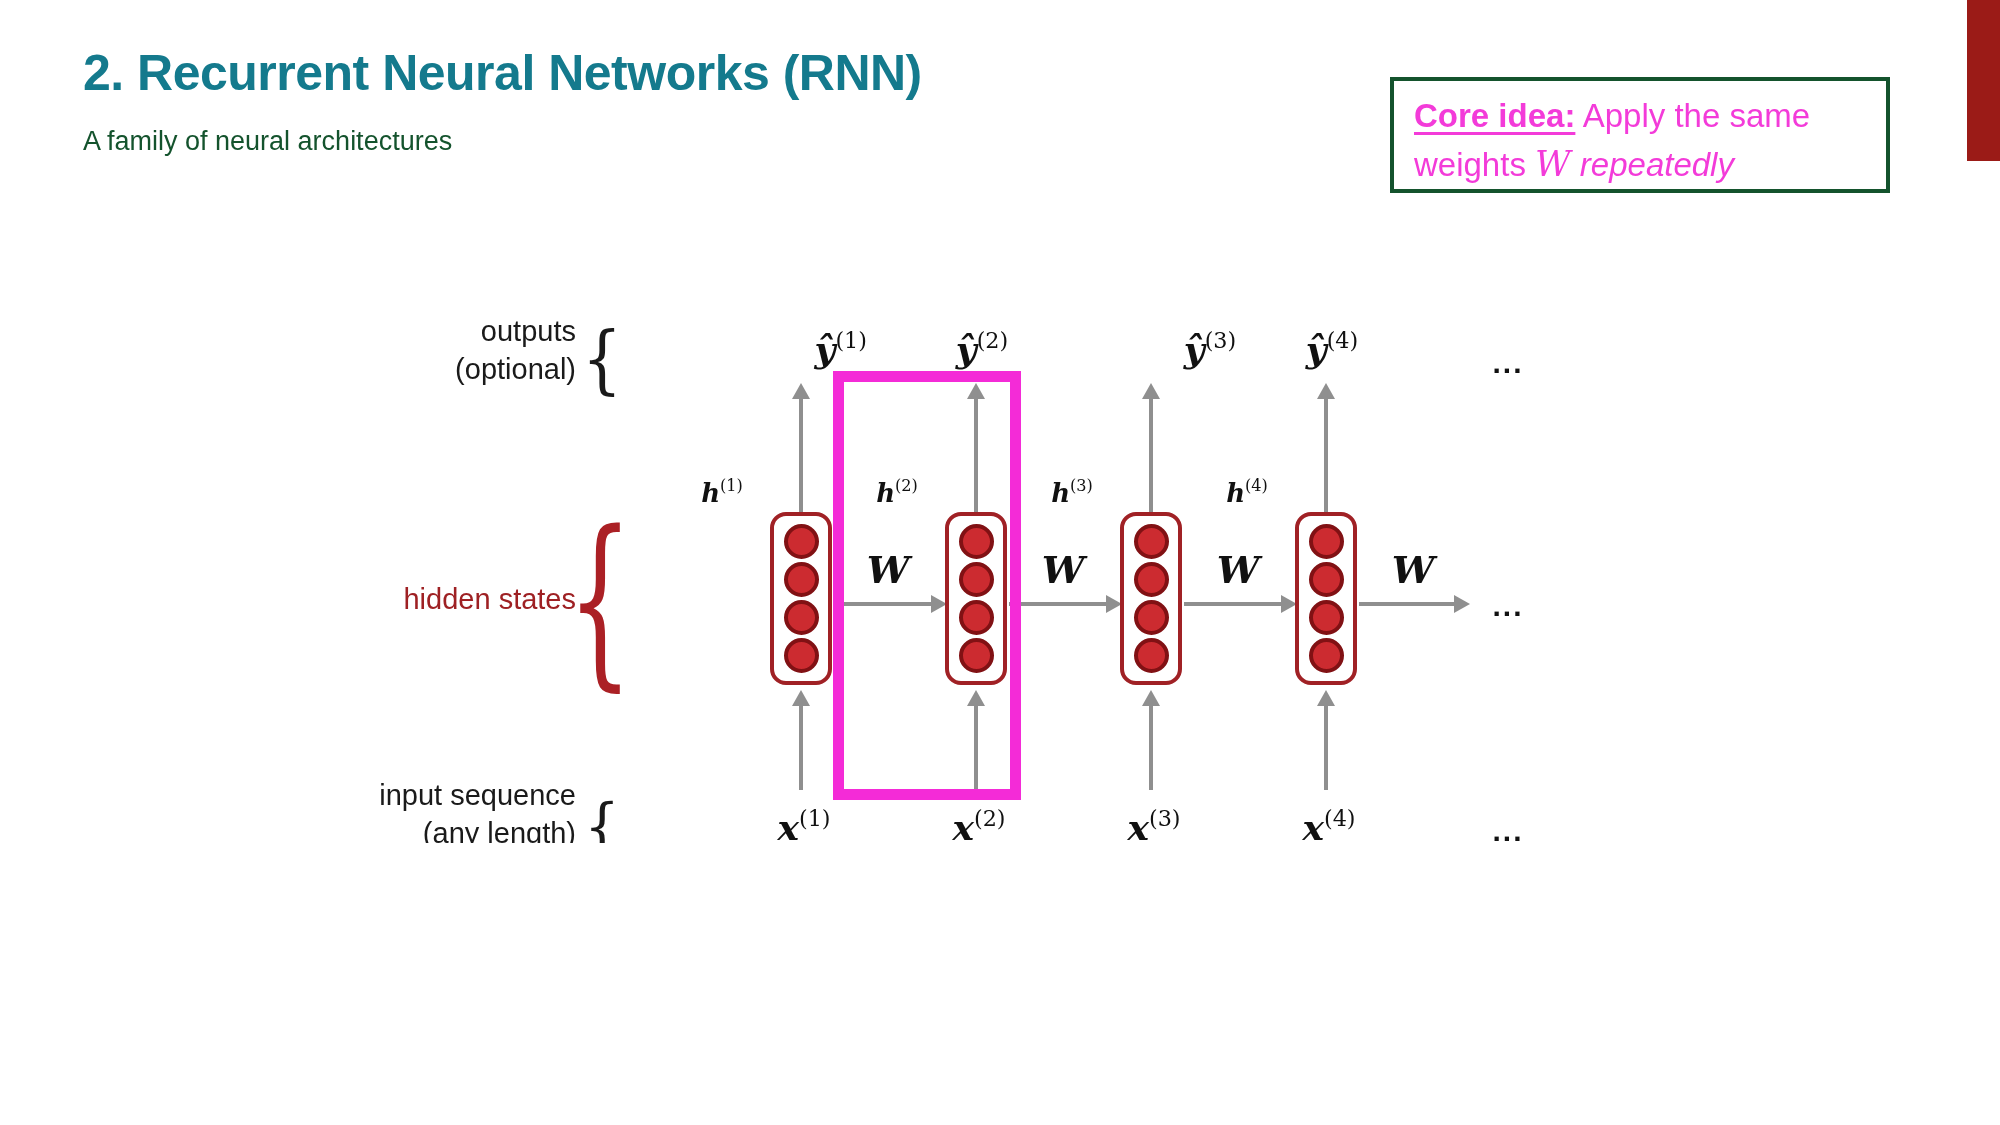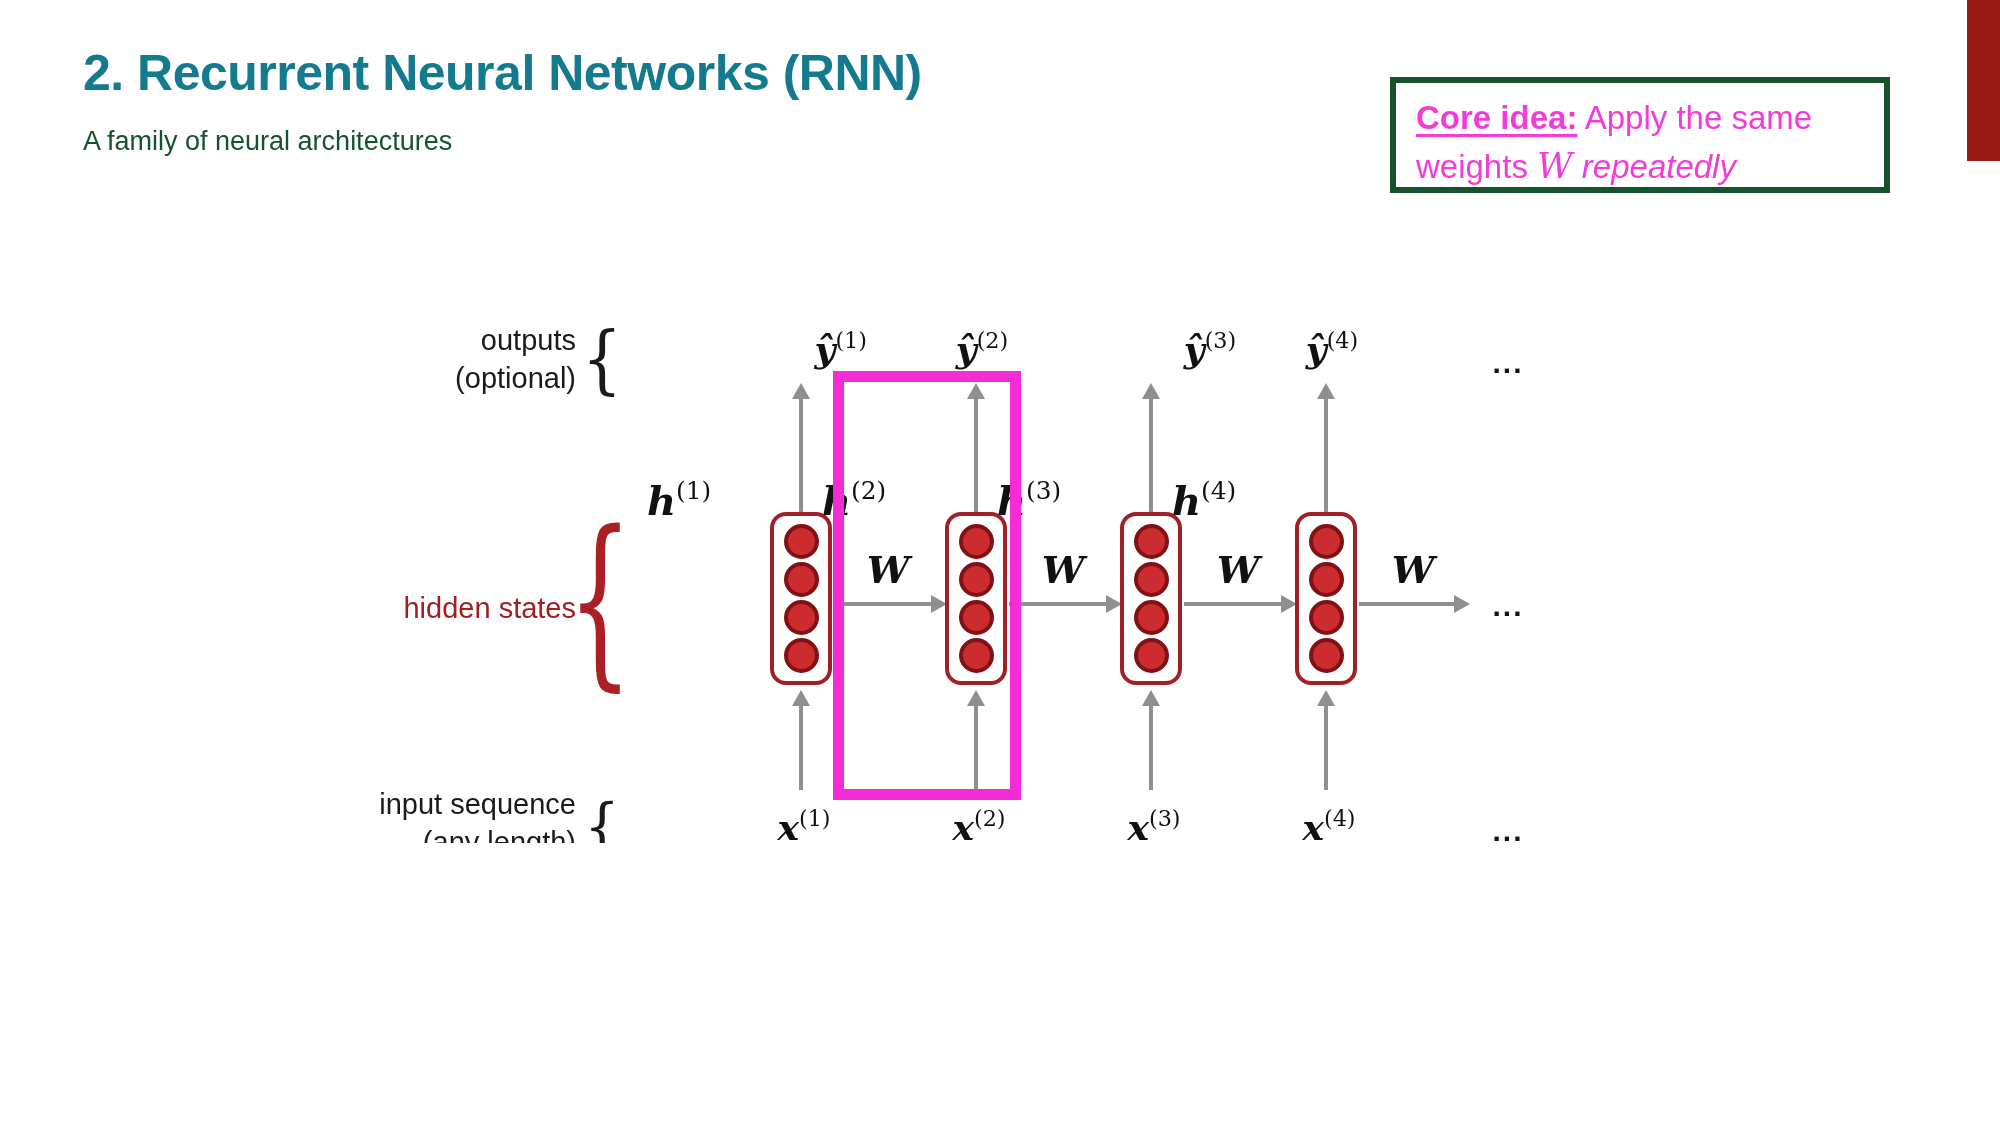--- a/index.html
+++ b/index.html
@@ -9,41 +9,41 @@
   }
   
   .teal-bar{position:absolute;left:0;top:963px;width:33px;height:162px;background:#067a8b;}
   .red-bar{position:absolute;left:1967px;top:0;width:33px;height:161px;background:#9b1b17;}
   
   .title{position:absolute;left:83px;top:44px;font-size:50px;font-weight:bold;color:#147a8d;letter-spacing:-0.5px;white-space:nowrap;}
   .subtitle{position:absolute;left:83px;top:126px;font-size:27px;font-weight:normal;color:#14532d;white-space:nowrap;}
   .page-number{position:absolute;left:64px;top:1070px;font-size:27px;color:#1c1c1c;}
   
   .core-box{position:absolute;left:1390px;top:77px;width:500px;height:116px;box-sizing:border-box;
-    border:6px solid #14532d;color:#f33bd9;font-size:33px;line-height:49px;padding:10px 4px 0 20px;}
+    border:4px solid #14532d;color:#f33bd9;font-size:33px;line-height:49px;padding:10px 4px 0 20px;}
   .ci-head{font-weight:bold;text-decoration:underline;text-underline-offset:5px;}
   .ci-w{font-family:"DejaVu Serif",serif;font-style:italic;font-size:1.05em;}
   .ci-it{font-style:italic;}
   
-  .rowlabel{position:absolute;left:276px;width:300px;text-align:right;font-size:29px;line-height:38px;color:#1a1a1a;margin-top:9px;}
+  .rowlabel{position:absolute;left:276px;width:300px;text-align:right;font-size:29px;line-height:38px;color:#1a1a1a;}
   .rowlabel.hidden-red{color:#9e2023;}
   .brace{position:absolute;display:flex;align-items:center;justify-content:center;
     font-family:"DejaVu Serif",serif;color:#1a1a1a;line-height:1;overflow:visible;}
   
   .vline{position:absolute;width:4px;background:#8f8f8f;}
   .hline{position:absolute;height:4px;background:#8f8f8f;}
   .head-up{position:absolute;width:0;height:0;border-left:9px solid transparent;border-right:9px solid transparent;border-bottom:16px solid #8f8f8f;}
   .head-right{position:absolute;width:0;height:0;border-top:9px solid transparent;border-bottom:9px solid transparent;border-left:16px solid #8f8f8f;}
   .hrect{position:absolute;width:62px;height:173px;box-sizing:border-box;background:#fff;
     border:4px solid #a02125;border-radius:16px;}
   .dot{position:absolute;width:27px;height:27px;border:4px solid #811114;border-radius:50%;background:#cc2b30;}
   .mathlbl{position:absolute;font-family:"DejaVu Serif",serif;font-style:italic;font-weight:bold;color:#111;text-align:center;white-space:nowrap;}
   .mathlbl sup{font-style:normal;font-weight:normal;font-size:0.62em;position:relative;top:-0.05em;vertical-align:super;}
   .ylbl{width:120px;top:328px;font-size:36px;}
-  .hlbl{width:150px;top:477px;font-size:40px;text-align:left;}
+  .hlbl{width:150px;top:477px;font-size:26px;text-align:center;}
   .xlbl{width:120px;top:806px;font-size:36px;}
   .wlbl{width:90px;top:547px;font-size:38px;}
   .dots{position:absolute;width:60px;text-align:center;font-size:30px;font-weight:bold;color:#111;line-height:34px;letter-spacing:2px;}
   
   .highlight{position:absolute;left:833px;top:371px;width:188px;height:429px;box-sizing:border-box;
     border:11px solid #f42bd7;z-index:10;background:transparent;}
 </style>
 </head>
 <body>
 

